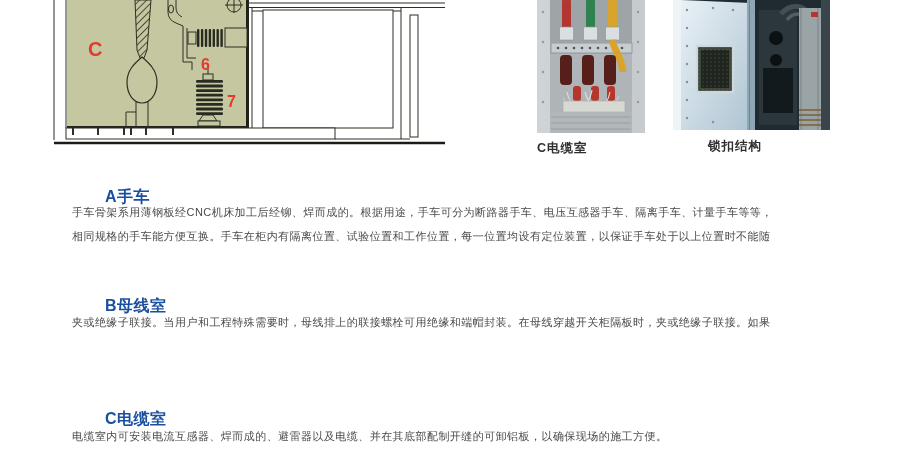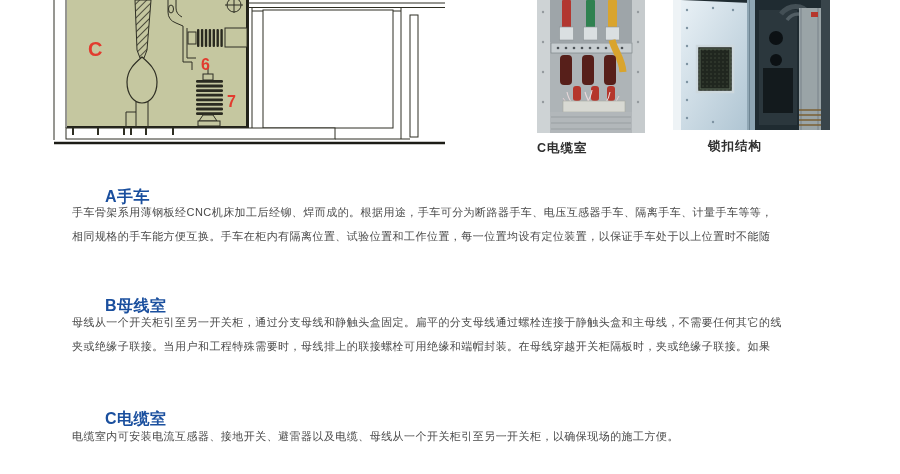--- a/index.html
+++ b/index.html
@@ -204,22 +204,21 @@
   <div class="caption caption2">锁扣结构</div>
 
   <div class="sec-heading" style="top:187px">A手车</div>
   <div class="sec-body" style="top:201px">
     <div>手车骨架系用薄钢板经CNC机床加工后经铆、焊而成的。根据用途，手车可分为断路器手车、电压互感器手车、隔离手车、计量手车等等，</div>
     <div>相同规格的手车能方便互换。手车在柜内有隔离位置、试验位置和工作位置，每一位置均设有定位装置，以保证手车处于以上位置时不能随</div>
   </div>
 
   <div class="sec-heading" style="top:296px">B母线室</div>
   <div class="sec-body" style="top:311px">
-    <div>母线从一个开关柜引至另一开关柜，通过分支母线和静触头盒固定。扁平的分支母线通过螺栓连接于静触头盒和主母线，不需要任何其它的线</div>
     <div>夹或绝缘子联接。当用户和工程特殊需要时，母线排上的联接螺栓可用绝缘和端帽封装。在母线穿越开关柜隔板时，夹或绝缘子联接。如果</div>
   </div>
 
   <div class="sec-heading" style="top:409px">C电缆室</div>
   <div class="sec-body" style="top:425px">
-    <div>电缆室内可安装电流互感器、接地开关、避雷器以及电缆、母线从一个开关柜引至另一开关柜，以确保现场的施工方便。</div>
+    <div>电缆室内可安装电流互感器、焊而成的、避雷器以及电缆、并在其底部配制开缝的可卸铝板，以确保现场的施工方便。</div>
   </div>
 
 </div>
 
 </body></html>

